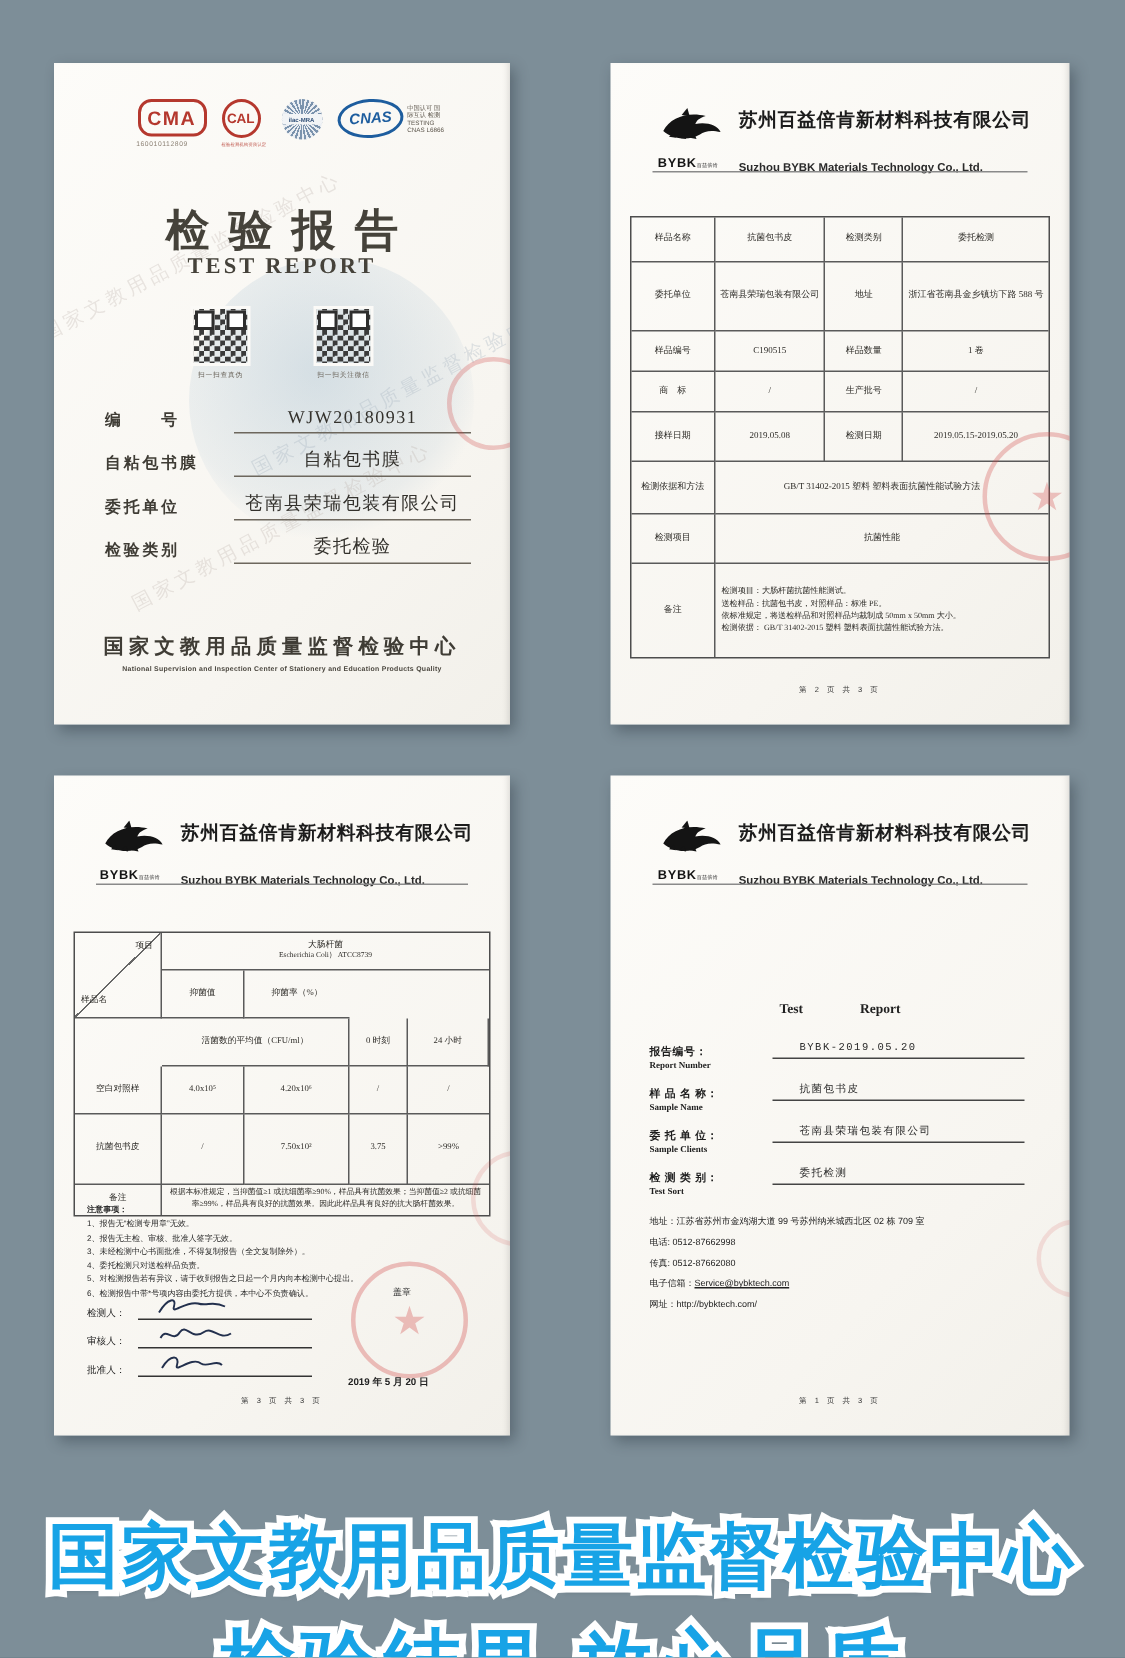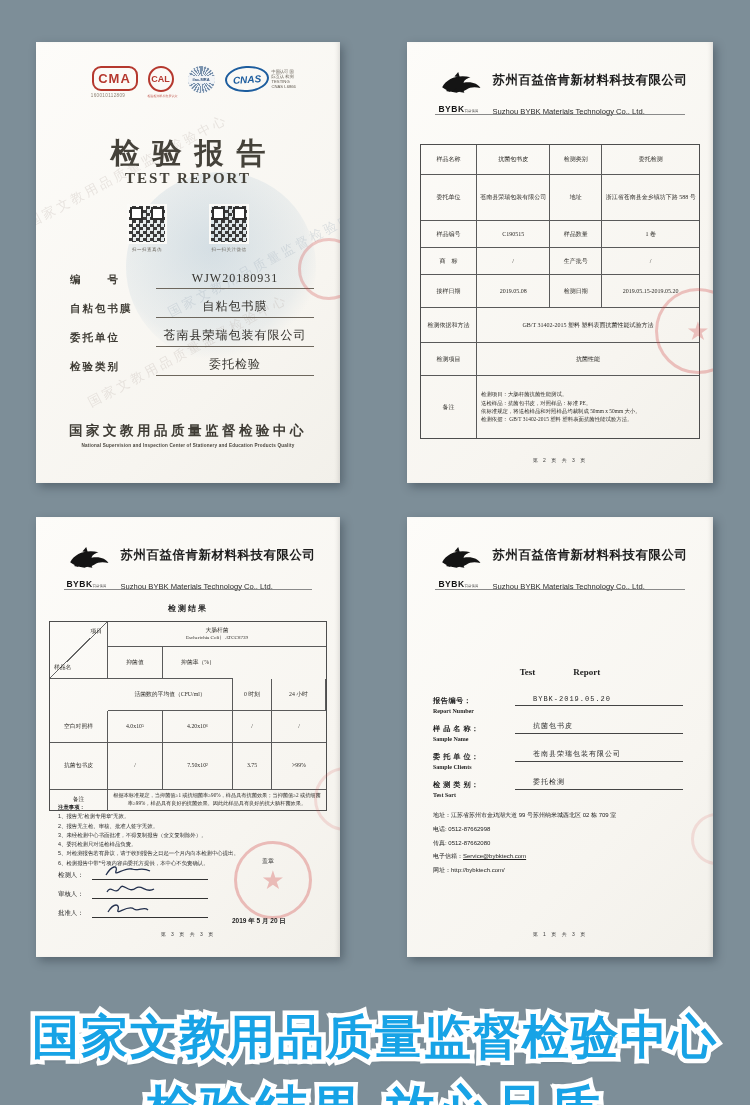--- a/index.html
+++ b/index.html
@@ -65,21 +65,21 @@
   .blob { position:absolute; border-radius:50%; pointer-events:none;
           background:radial-gradient(circle at 45% 40%, rgba(120,160,190,.28), rgba(120,160,190,.10) 60%, transparent 72%); }
 
   
   .bhead { position:absolute; top:30px; left:0; right:0; display:flex; justify-content:center; align-items:center; gap:8px; }
   .blogo { text-align:center; width:52px; }
   .blogo svg { display:block; margin:0 auto; }
   .blogo-txt { font-size:8.5px; font-weight:bold; color:#141414; letter-spacing:.5px; }
   .blogo-sub { font-size:3.5px; color:#333; }
   .bname-cn { font-size:12.5px; font-weight:bold; color:#1c1c1c; letter-spacing:.5px; }
-  .bname-en { font-size:7.6px; color:#2a2a2a; margin-top:18px; }
+  .bname-en { font-size:7.6px; color:#2a2a2a; margin-top:18px;font-weight:bold; }
   .brule { position:absolute; top:72px; left:28px; right:28px; border-bottom:1.6px solid #8a8a8a; }
   .pgnum { position:absolute; bottom:20px; left:0; right:0; text-align:center; font-size:5px; color:#3a3a3a; letter-spacing:2px; }
 
   
   .t2 { position:absolute; top:102px; left:13px; right:13px; border:1px solid #4d4d4d;
         display:grid; grid-template-columns:56px 1fr 52px 1.32fr;
         grid-template-rows:30px 46px 27px 27px 33px 35px 33px 62px;
         font-family:"Liberation Serif", serif; color:#2e2c28; }
   .t2 > div { border-right:1px solid #5a5a5a; border-bottom:1px solid #5a5a5a;
               display:flex; align-items:center; justify-content:center; text-align:center;
@@ -291,21 +291,20 @@
         </svg>
         <div><span class="blogo-txt">BYBK</span><span class="blogo-sub">百益倍肯</span></div>
       </div>
       <div>
         <div class="bname-cn">苏州百益倍肯新材料科技有限公司</div>
         <div class="bname-en">Suzhou BYBK Materials Technology Co., Ltd.</div>
       </div>
     </div>
     <div class="brule"></div>
 
-    <div class="d3-sec">检测结果</div>
 
     <div class="t3">
       <div class="diag">
         <span class="dt">项目</span>
         <span class="db">样品名</span>
       </div>
       <div class="grp last">
         <span>大肠杆菌</span>
         <span style="font-size:5px;">Escherichia Coli） ATCC8739</span>
       </div>

